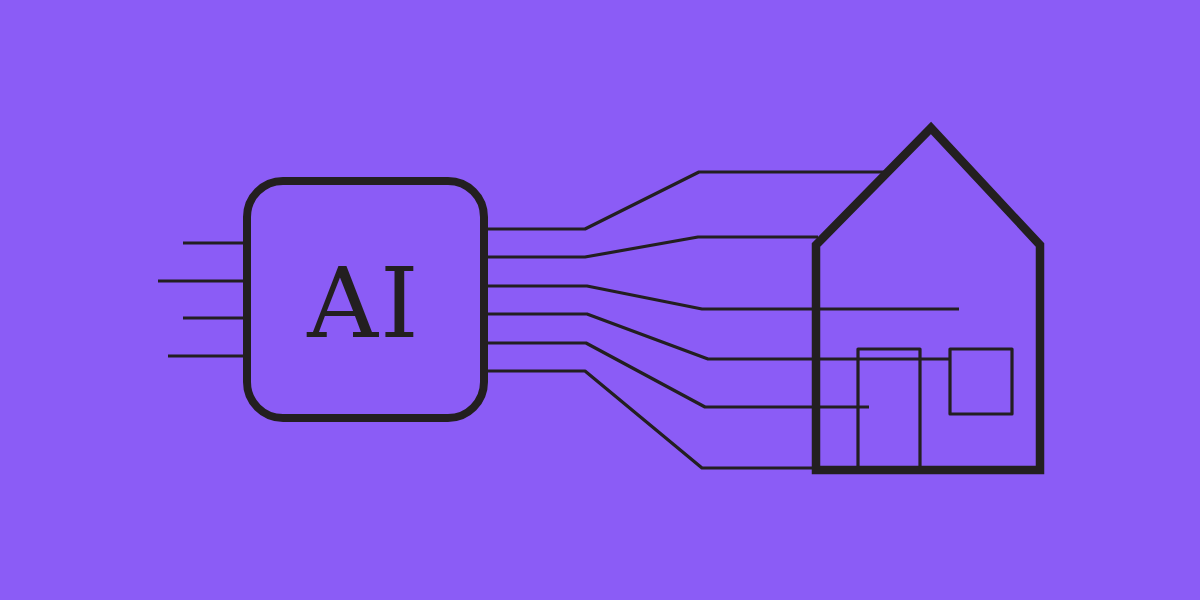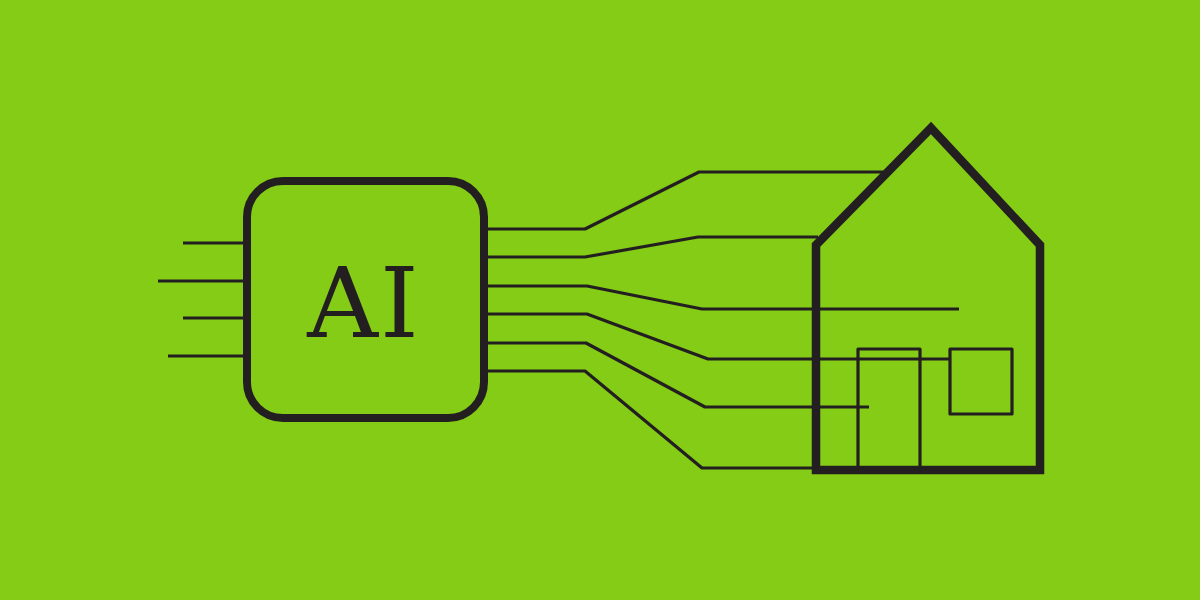--- a/index.html
+++ b/index.html
@@ -4,21 +4,21 @@
 <style>
   html, body {
     margin: 0;
     padding: 0;
     background: #ffffff;
   }
   .canvas {
     position: relative;
     width: 1200px;
     height: 600px;
-    background: #84cc16;
+    background: #8b5cf6;
     overflow: hidden;
     font-family: "DejaVu Serif", serif;
   }
   .canvas svg {
     position: absolute;
     inset: 0;
     display: block;
   }
   .stroke-thick {
     fill: none;

